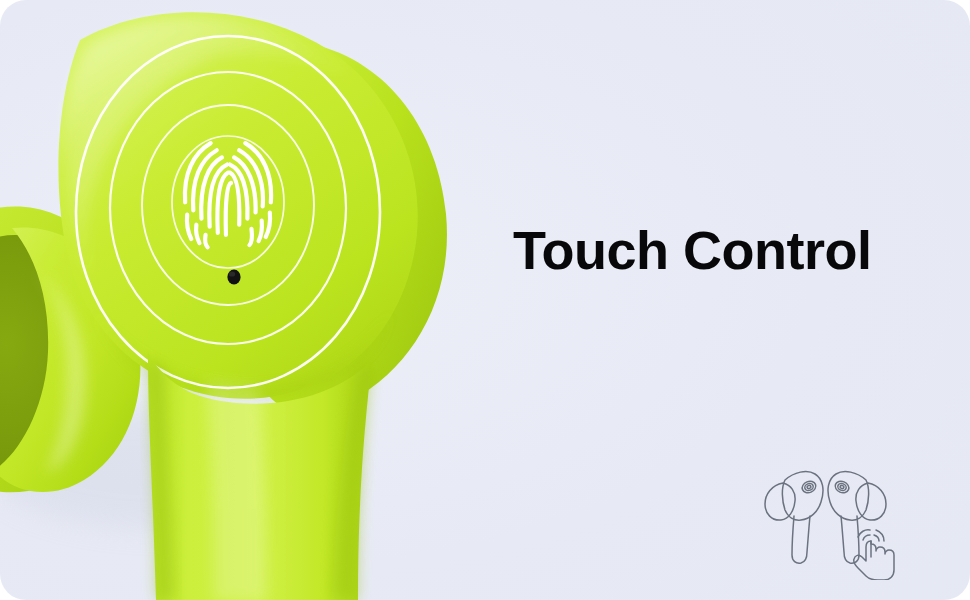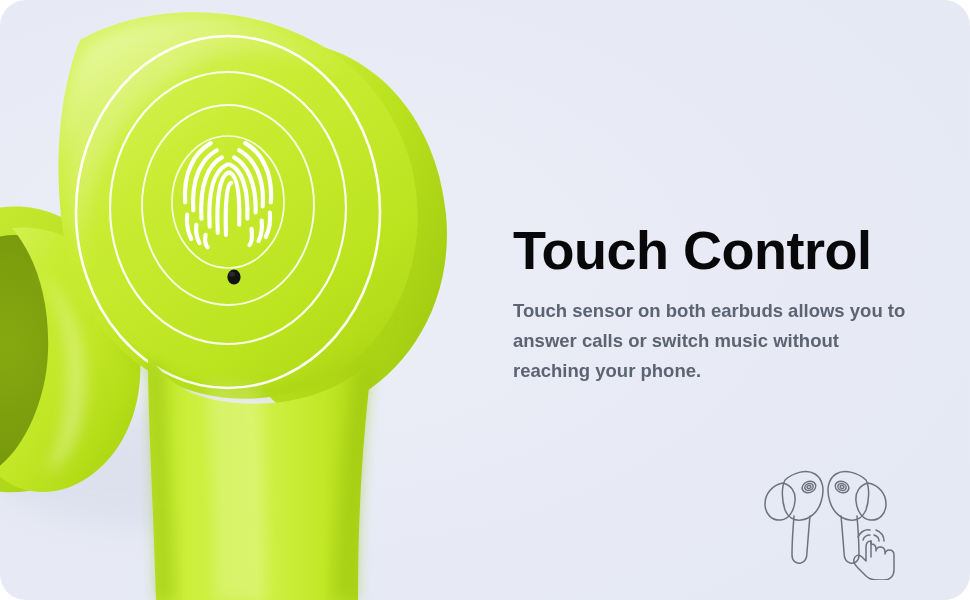--- a/index.html
+++ b/index.html
@@ -271,21 +271,20 @@
 
         <path d="M246 382 C 252 450, 254 520, 254 600 L 306 600
                  C 306 522, 304 452, 300 388 Z" fill="#ffffff" opacity="0.20" filter="url(#blurSm)"></path>
 
       </g>
     </svg>
   </div>
 
   <div class="copy">
     <h1 class="headline">Touch Control</h1>
-    <p class="subcopy">Touch sensor on both earbuds allows you to answer calls or switch music without reaching your phone.</p>
   </div>
 
   <div class="earbuds-badge">
     <svg viewBox="0 0 160 120" fill="none" stroke="#6b7280" stroke-width="1.5" stroke-linecap="round" stroke-linejoin="round">
 
       <g>
 
         <path d="M31 23 C 20 25, 13 34, 13 44 C 13 54, 20 61, 29 60
                  C 37 59, 42 51, 43 41 C 44 32, 39 25, 31 23 Z"></path>
 

